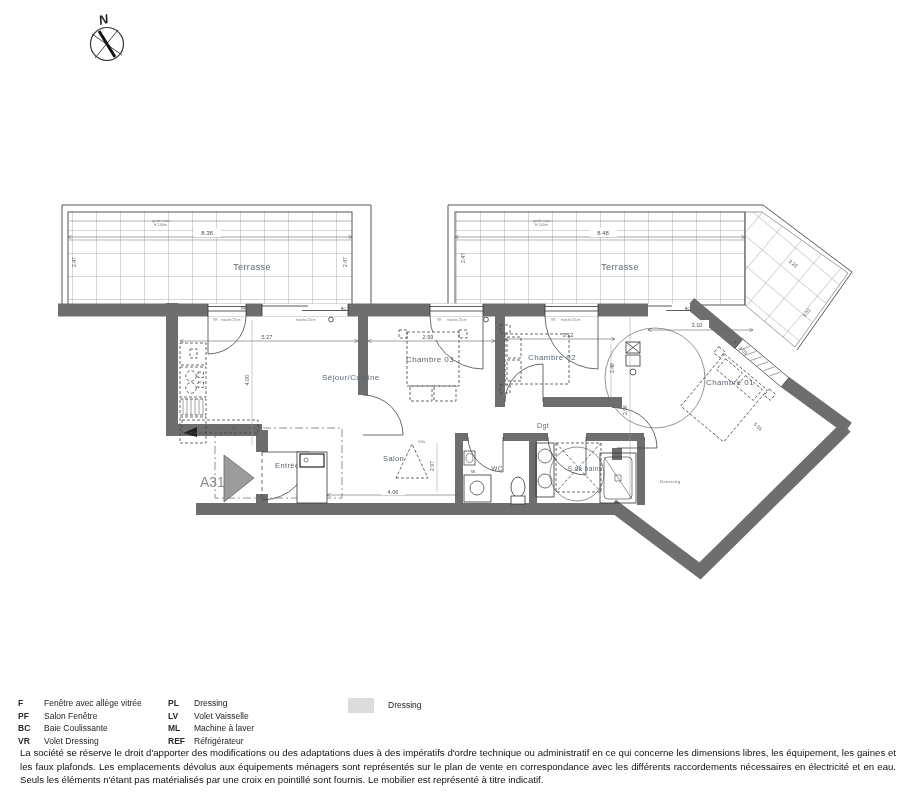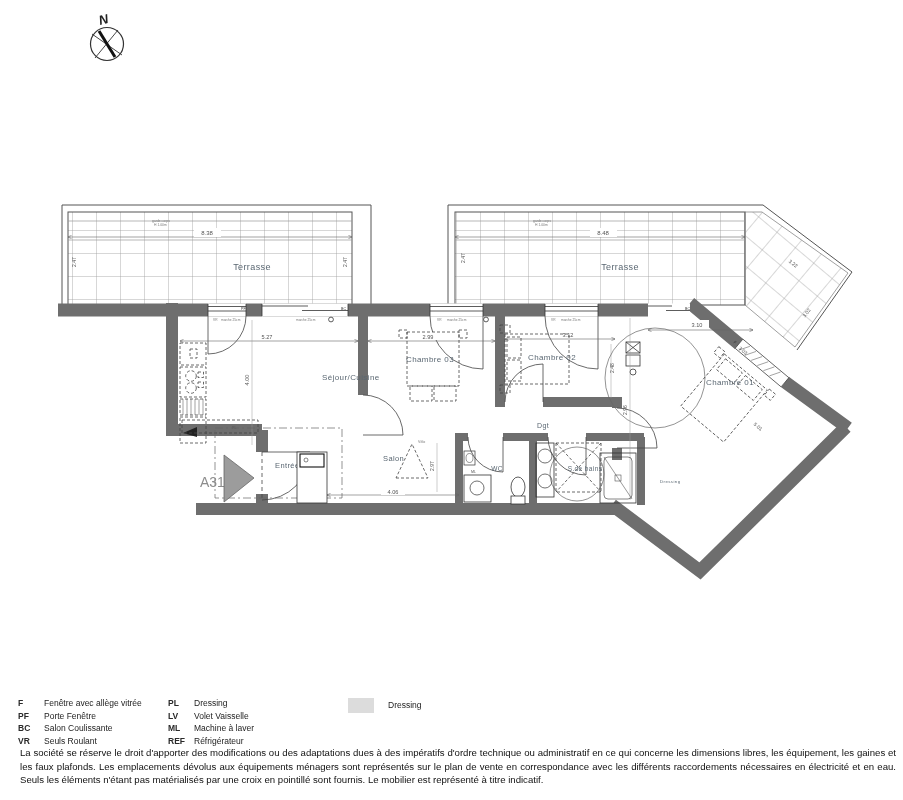--- a/index.html
+++ b/index.html
@@ -277,29 +277,29 @@
 </svg>
 
   
   <div class="legend-col" style="left:18px;top:697px;">
     <div class="lg-row">
         <span class="lg-term">F</span>
         <span class="lg-label">Fenêtre avec allège vitrée</span>
       </div>
     <div class="lg-row">
         <span class="lg-term">PF</span>
-        <span class="lg-label">Porte Fenêtre</span>
+        <span class="lg-label">Salon Fenêtre</span>
       </div>
     <div class="lg-row">
         <span class="lg-term">BC</span>
-        <span class="lg-label">Salon Coulissante</span>
+        <span class="lg-label">Baie Coulissante</span>
       </div>
     <div class="lg-row">
         <span class="lg-term">VR</span>
-        <span class="lg-label">Seuls Roulant</span>
+        <span class="lg-label">Volet Dressing</span>
       </div>
   </div>
   <div class="legend-col" style="left:168px;top:697px;">
     <div class="lg-row">
         <span class="lg-term">PL</span>
         <span class="lg-label">Dressing</span>
       </div>
     <div class="lg-row">
         <span class="lg-term">LV</span>
         <span class="lg-label">Volet Vaisselle</span>

